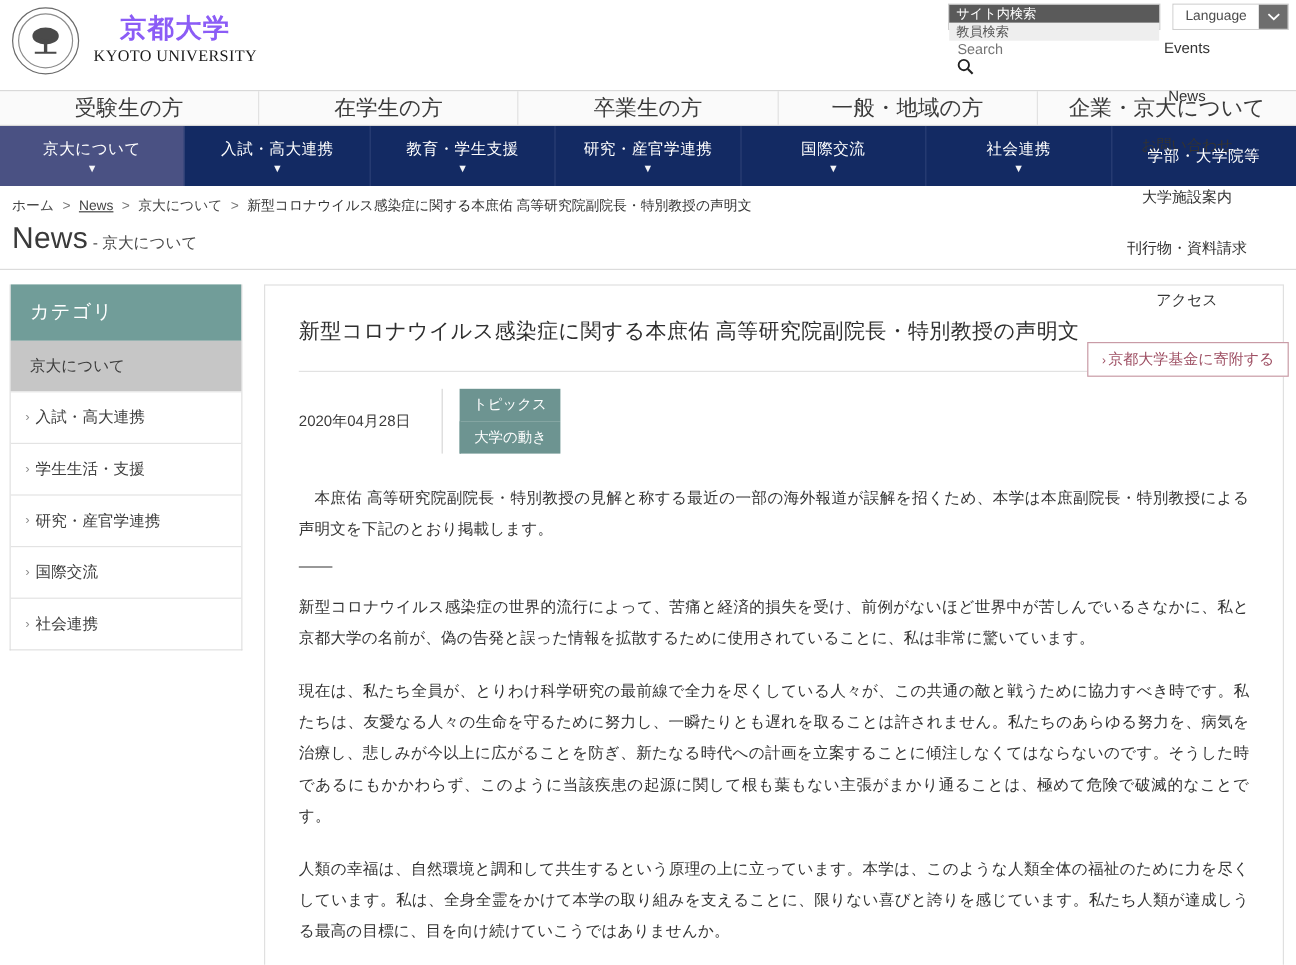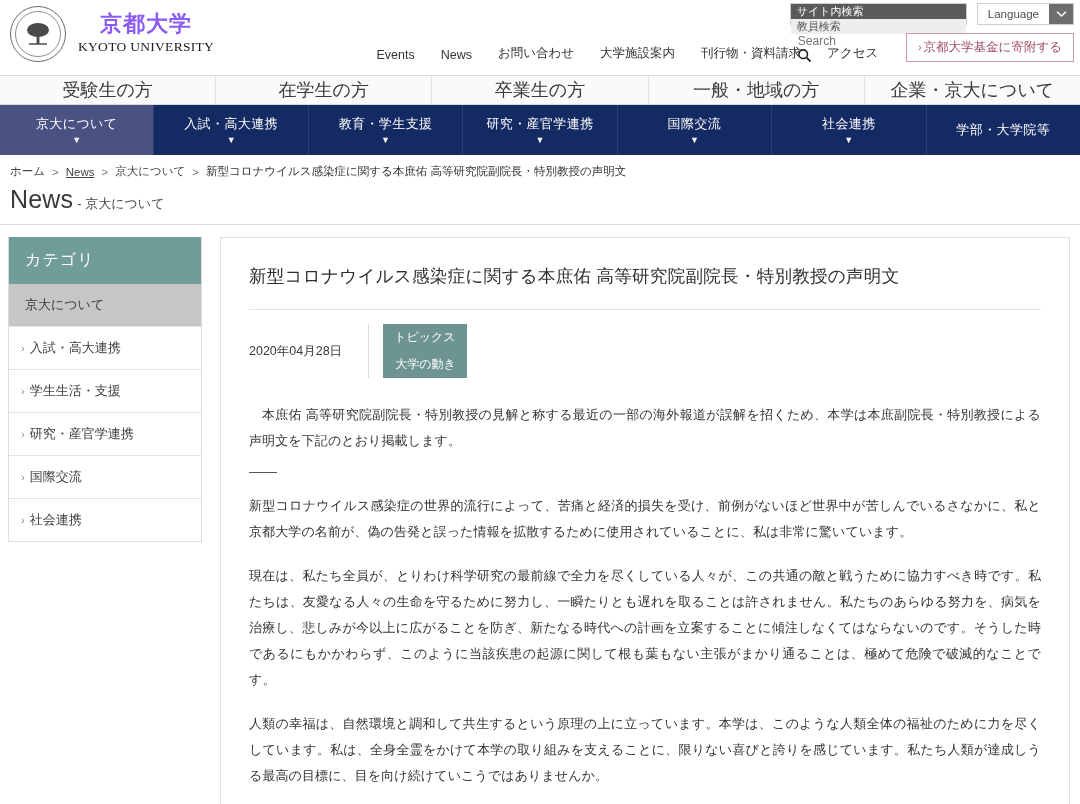--- a/index.html
+++ b/index.html
@@ -76,21 +76,21 @@
     background:#fff; color:#4d4d4d; font-size: 11.5px;
     padding: 0 10px; display:flex; align-items:center;
   }
   .lang-arrow {
     width: 24px; background:#6e6e6e; display:flex; align-items:center; justify-content:center;
   }
 
   
   .util-nav {
     position:absolute; right: 6px; top: 33px;
-    display:flex; align-items:flex-end; gap: 26px;
+    display:flex; align-items:center; gap: 26px; flex-direction: column;
   }
   .util-nav a {
     font-size: 12.5px; color:#333; text-decoration:none; white-space:nowrap;
   }
   .donate-btn {
     border:1px solid #c99ba6; color:#9e4f63; font-size: 12.5px;
     padding: 5px 11px; white-space:nowrap; background:#fff; cursor:pointer;
     margin-left: 2px;
   }
   .donate-btn .caret { font-size: 10px; margin-right:2px; }

